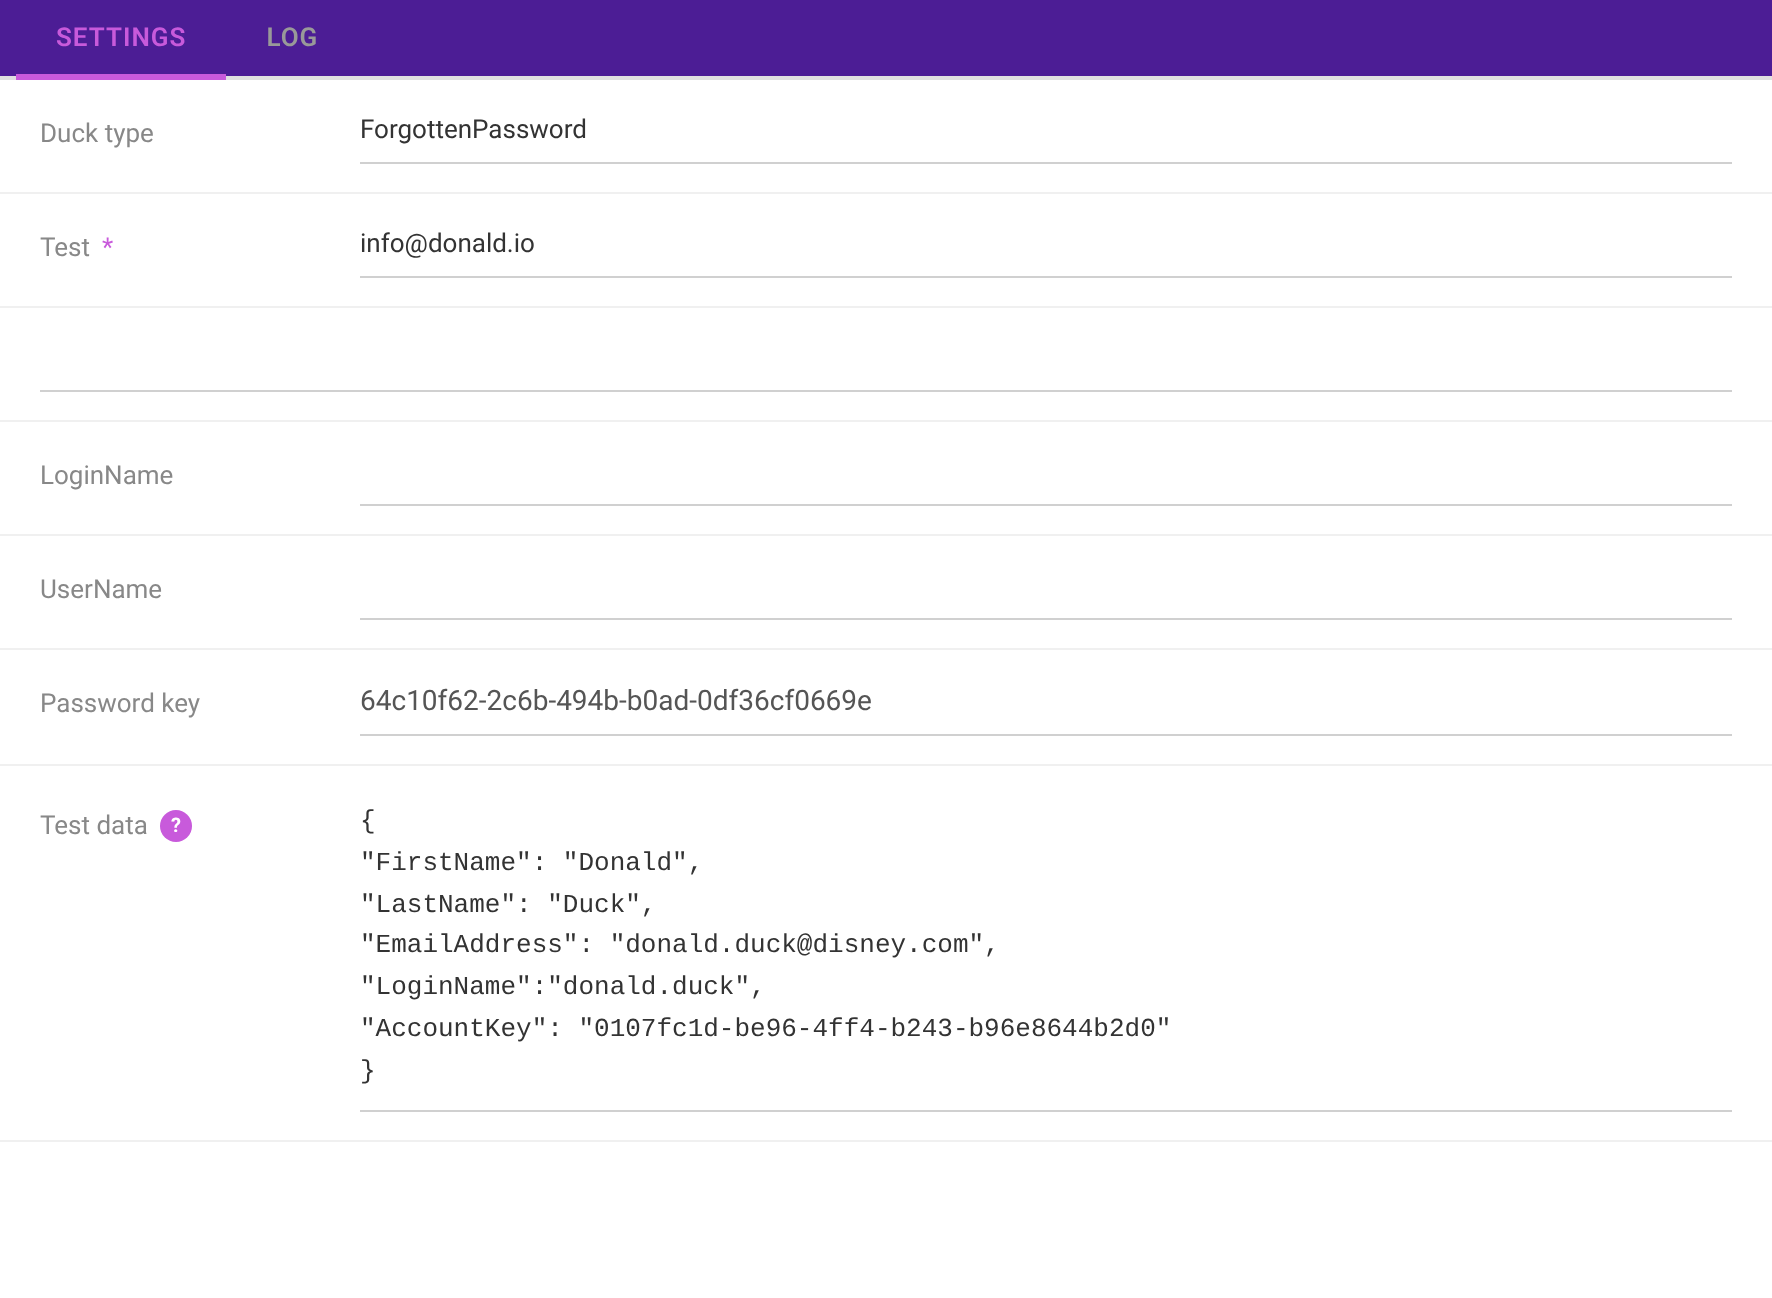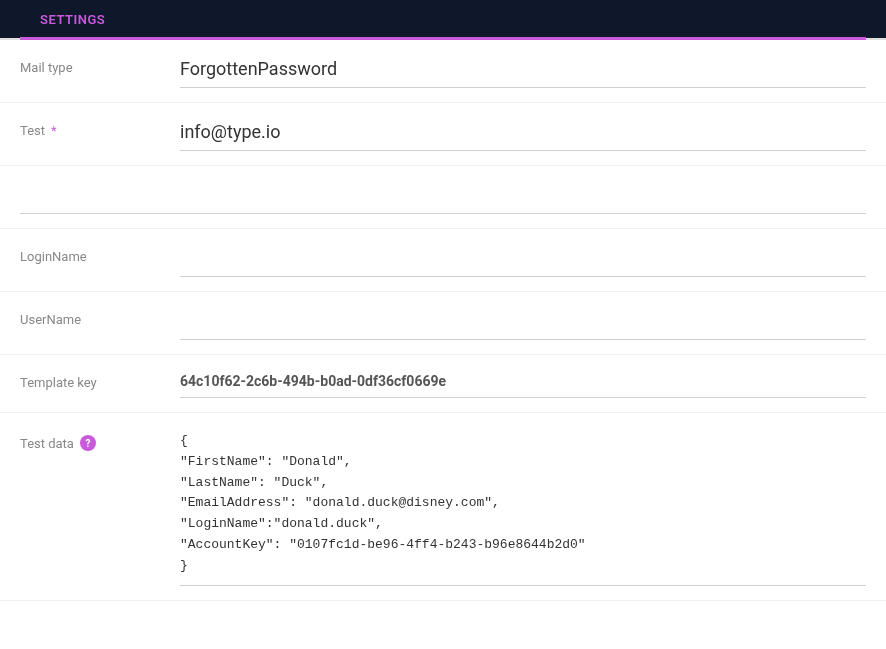--- a/index.html
+++ b/index.html
@@ -6,23 +6,22 @@
     body {
       font-family: -apple-system, BlinkMacSystemFont, 'Segoe UI', Roboto, sans-serif;
       background: #fff;
       color: #333;
       font-size: 14px;
     }
 
     .tabs {
       display: flex;
       border-bottom: 2px solid #e0e0e0;
-      padding: 0 20px;
-      background: #0f172a;
-      flex-direction: column;
+      padding: 0 8px;
+      background: #4c1d95;
     }
 
     .tab {
       padding: 12px 20px 10px 20px;
       font-size: 13px;
       font-weight: 600;
       letter-spacing: 0.5px;
       color: #999;
       cursor: pointer;
       border-bottom: 3px solid transparent;
@@ -63,21 +62,21 @@
     }
 
     .field-value-wrap {
       flex: 1;
       display: flex;
       flex-direction: column;
     }
 
     .field-value {
       color: #333;
-      font-size: 18px;
+      font-size: 13px;
       padding: 4px 0 8px 0;
       border-bottom: 1px solid #d0d0d0;
       min-height: 28px;
       width: 100%;
     }
 
     .field-value.empty {
       color: transparent;
     }
 
@@ -90,21 +89,20 @@
       height: 28px;
       width: 100%;
       user-select: none;
     }
 
     .template-key {
       color: #555;
       font-size: 14px;
       padding: 4px 0 8px 0;
       border-bottom: 1px solid #d0d0d0;
-      font-weight: bold;
     }
 
     .test-data-area {
       font-family: 'Courier New', Courier, monospace;
       font-size: 13px;
       color: #333;
       line-height: 1.6;
       padding: 4px 0 8px 0;
       border-bottom: 1px solid #d0d0d0;
       white-space: pre;
@@ -130,41 +128,42 @@
       align-items: flex-end;
       gap: 6px;
     }
   </style>
 </head>
 <body>
 
 <div>
   <div class="tabs">
     <div class="tab active">SETTINGS</div>
+    <div class="tab">LOG</div>
   </div>
 </div>
 
 <div class="content">
 
   <div class="field-row">
     <div class="field-label">
-      <span>Mail type</span>
+      <span>Duck type</span>
     </div>
     <div class="field-value-wrap">
       <div class="field-value">ForgottenPassword</div>
     </div>
   </div>
 
   <div class="field-row">
     <div class="field-label">
       <span>Test</span>
       <span class="required"> *</span>
     </div>
     <div class="field-value-wrap">
-      <div class="field-value">info@type.io</div>
+      <div class="field-value">info@donald.io</div>
     </div>
   </div>
 
   <div class="field-row">
     <div class="field-value-wrap">
       <div class="field-value empty">&nbsp;</div>
     </div>
   </div>
 
 
@@ -182,21 +181,21 @@
     <div class="field-label">
       <span>UserName</span>
     </div>
     <div class="field-value-wrap">
       <div class="field-value empty">&nbsp;</div>
     </div>
   </div>
 
   <div class="field-row">
     <div class="field-label">
-      <span>Template key</span>
+      <span>Password key</span>
     </div>
     <div class="field-value-wrap">
       <div class="template-key">64c10f62-2c6b-494b-b0ad-0df36cf0669e</div>
     </div>
   </div>
 
   <div class="field-row" style="align-items: flex-start;">
     <div class="field-label" style="padding-top: 8px;">
       <div class="test-data-label-row">
         <span>Test data</span>

